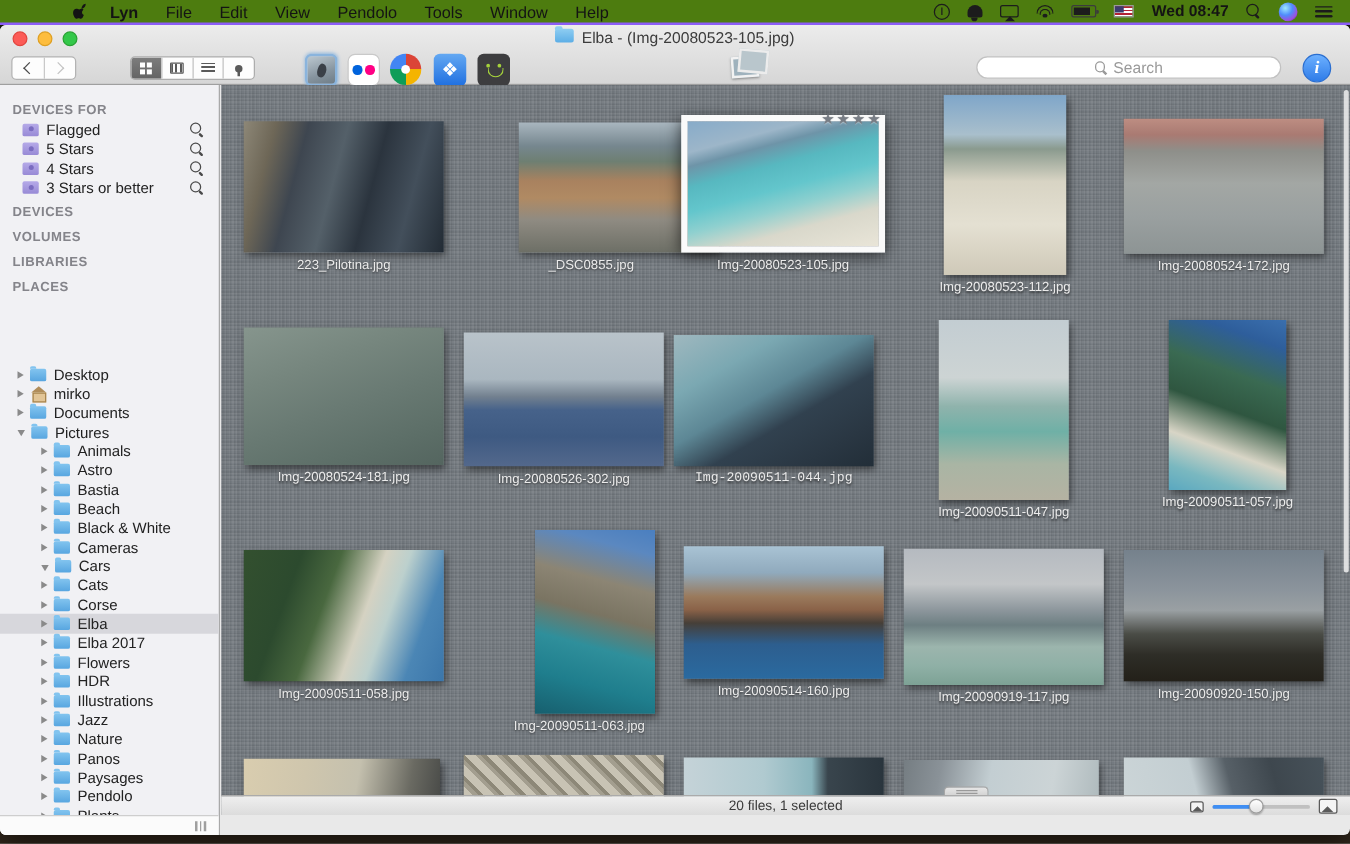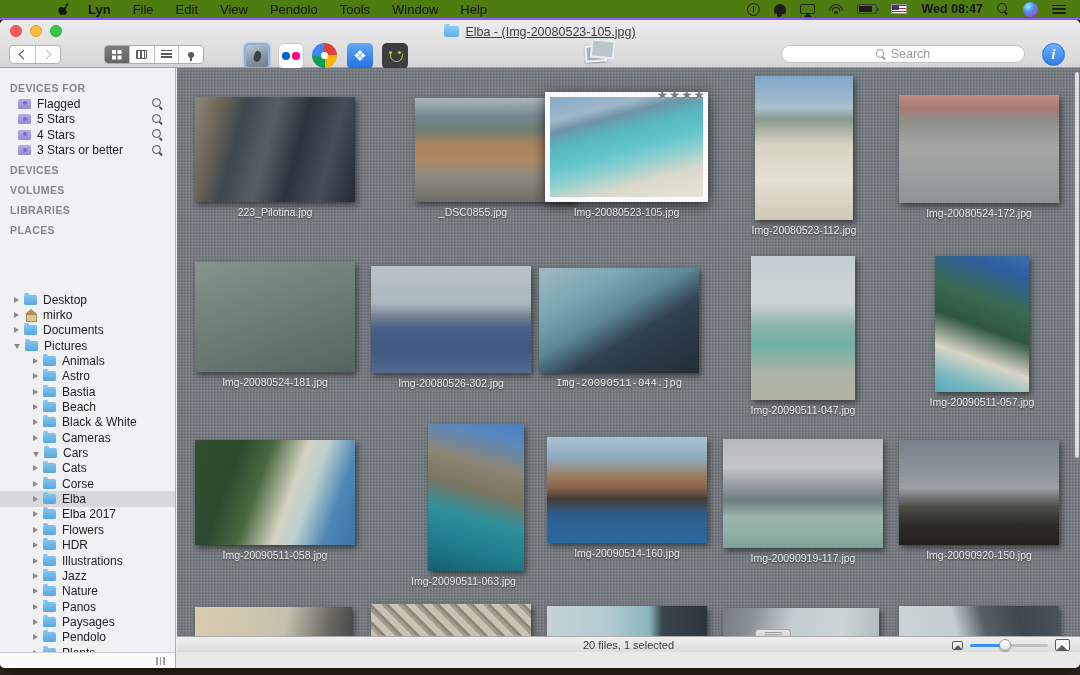--- a/index.html
+++ b/index.html
@@ -39,21 +39,21 @@
   .ic-nc i { height:1.7px; background:#1c1c1c; border-radius:1px; }
 
   
   .window { position:absolute; left:0; top:20px; width:1080px; height:648px; border-radius:5px; overflow:hidden; background:#e9e9e9; box-shadow:0 8px 24px rgba(0,0,0,.55); }
   .chrome { position:absolute; left:0; top:0; width:100%; height:48px; background:linear-gradient(180deg,#ececec,#d6d6d6); border-bottom:1px solid #9f9f9f; }
   .lights { position:absolute; left:10px; top:5px; display:flex; gap:8px; }
   .light { width:12px; height:12px; border-radius:50%; }
   .light.red { background:#fc5b57; border:1px solid #e2463f; }
   .light.yellow { background:#fdbd3e; border:1px solid #dfa023; }
   .light.green { background:#34c84a; border:1px solid #2aa334; }
-  .titlewrap { position:absolute; left:0; right:0; top:3px; height:17px; display:flex; align-items:center; justify-content:center; gap:6px; font-size:12.5px; color:#3c3c3c;text-decoration:underline; }
+  .titlewrap { position:absolute; left:0; right:0; top:3px; height:17px; display:flex; justify-content:center; gap:6px; font-size:12.5px; color:#3c3c3c; }
   .folder-mini { width:15px; height:11px; background:linear-gradient(180deg,#8ecdf2,#5caee6); border-radius:2px; position:relative; }
   .folder-mini::before { content:""; position:absolute; left:0; top:-2px; width:6px; height:2.5px; background:#8ecdf2; border-radius:1.5px 1.5px 0 0; }
 
   
   .toolbar { position:absolute; left:0; top:22px; width:100%; height:26px; }
   .navseg { position:absolute; left:9px; top:3px; width:52px; height:19px; background:#fdfdfd; border:1px solid #b3b3b3; border-radius:4px; display:flex; }
   .navseg .half { flex:1; display:flex; align-items:center; justify-content:center; }
   .navseg .half + .half { border-left:1px solid #c9c9c9; }
   .chev { width:7px; height:7px; border-left:1.8px solid #4a4a4a; border-bottom:1.8px solid #4a4a4a; transform:rotate(45deg); margin-left:3px; }
   .chev.fwd { transform:rotate(-135deg); margin-left:-3px; border-color:#c3c3c3; }

